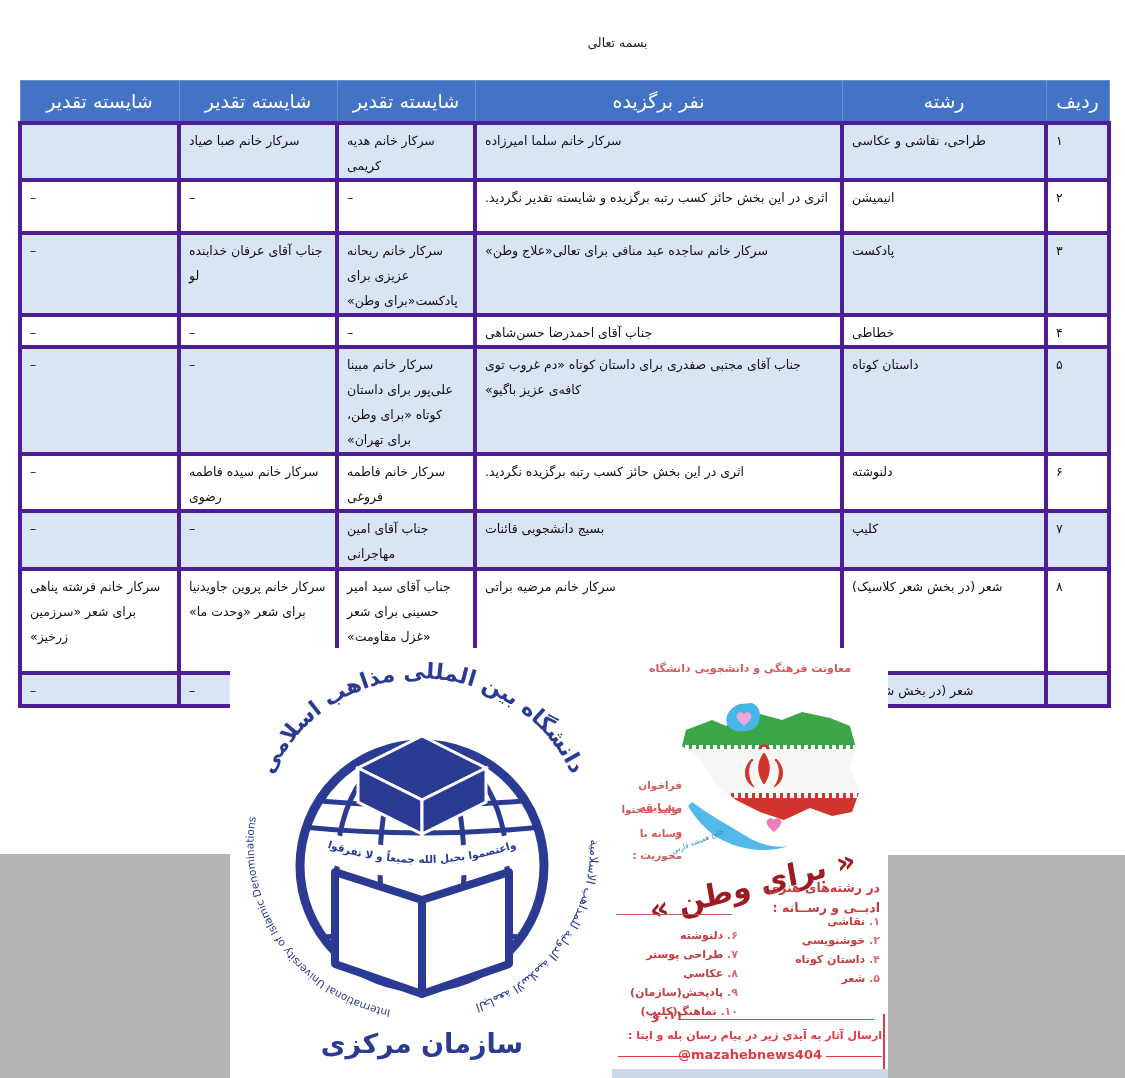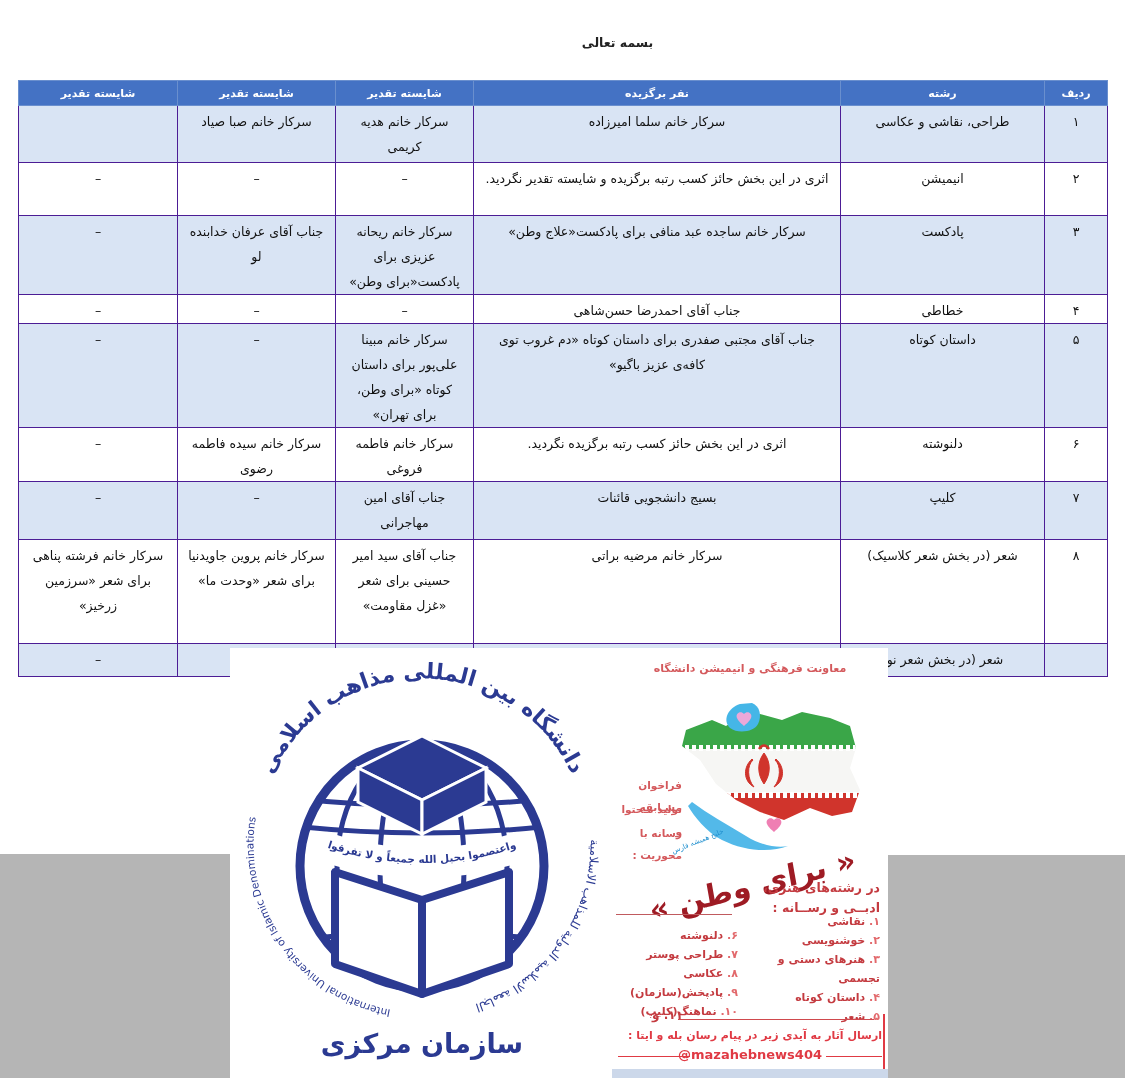--- a/index.html
+++ b/index.html
@@ -2,28 +2,28 @@
 <html lang="fa"><head>
 <meta charset="utf-8">
 <style>
   html,body{margin:0;padding:0;}
   body{width:1125px;height:1078px;background:#ffffff;position:relative;overflow:hidden;
        font-family:"DejaVu Sans",sans-serif;}
   .page{position:absolute;inset:0;}
 
   
   .bismillah{position:absolute;top:35px;left:0;right:0;text-align:center;padding-left:110px;
-             font-size:12.5px;font-weight:bold;color:#222;direction:rtl;}
+             font-size:12.5px;font-weight:normal;color:#222;direction:rtl;}
 
   
   table.results{position:absolute;left:18px;top:80px;width:1089px;border-collapse:collapse;
                 table-layout:fixed;direction:rtl;}
-  table.results th{background:#4472c4;color:#ffffff;font-size:11px;font-weight:bold;height:24px;
-                   border:1px solid #6a8fce;padding:0 4px;}
-  table.results td{border:1px solid #4c1d95;font-size:12.5px;color:#111;text-align:center;
+  table.results th{background:#4472c4;color:#ffffff;font-size:19px;font-weight:normal;height:24px;
+                   border:1px solid #6a8fce;padding:8px 4px;}
+  table.results td{border:4px solid #4c1d95;font-size:12.5px;color:#111;text-align:left;
                    vertical-align:top;padding:3px 8px 0 8px;line-height:25px;overflow:hidden;}
   tr.shaded td{background:#d9e4f4;}
   td.field-cell{font-weight:normal;font-size:14px;color:#000;}
   td.num-cell{font-size:13px;}
 
   
   .gray-rect{position:absolute;background:#b5b5b5;}
   .gray-left{left:0;top:854px;width:230px;height:224px;}
   .gray-right{left:879px;top:855px;width:246px;height:223px;}
 
@@ -90,21 +90,21 @@
           <td class="num-cell">۲</td>
           <td class="field-cell">انیمیشن</td>
           <td class="winner-cell">اثری در این بخش حائز کسب رتبه برگزیده و شایسته تقدیر نگردید.</td>
           <td class="val-cell">–</td>
           <td class="val-cell">–</td>
           <td class="val-cell">–</td>
         </tr>
         <tr class="shaded" style="height: 75px;">
           <td class="num-cell">۳</td>
           <td class="field-cell">پادکست</td>
-          <td class="winner-cell">سرکار خانم ساجده عبد منافی برای پادکست«علاج وطن»</td>
+          <td class="winner-cell">سرکار خانم ساجده عبد منافی برای تعالی«علاج وطن»</td>
           <td class="val-cell">سرکار خانم ریحانه عزیزی برای پادکست«برای وطن»</td>
           <td class="val-cell">جناب آقای عرفان خدابنده لو</td>
           <td class="val-cell">–</td>
         </tr>
         <tr style="height: 28px;">
           <td class="num-cell">۴</td>
           <td class="field-cell">خطاطی</td>
           <td class="winner-cell">جناب آقای احمدرضا حسن‌شاهی</td>
           <td class="val-cell">–</td>
           <td class="val-cell">–</td>
@@ -205,21 +205,21 @@
       </text>
       <text font-size="10.5" fill="#2b3a92">
         <textPath href="#arcLeft" startOffset="50%" text-anchor="middle">International University of Islamic Denominations</textPath>
       </text>
 
       <text x="190" y="405" text-anchor="middle" font-size="27" font-weight="bold" fill="#2b3a92">سازمان مرکزی</text>
     </svg>
   </div>
 
   <div class="poster">
-    <div class="abs p-head" style="top:12px">معاونت فرهنگی و انیمیشن دانشگاه</div>
+    <div class="abs p-head" style="top:12px">معاونت فرهنگی و دانشجویی دانشگاه</div>
 
     <svg class="abs" style="left:52px;top:48px" width="216" height="160" viewBox="0 0 216 160">
       <defs>
         <clipPath id="iranClip">
           <path d="M 22,34 L 48,24 L 62,30 L 74,22 L 96,18 L 118,24 L 138,16 L 166,22 L 186,30
                    L 192,52 L 186,72 L 196,94 L 188,116 L 168,120 L 146,112 L 120,124 L 96,116
                    L 72,104 L 52,88 L 36,64 L 18,50 Z"></path>
         </clipPath>
       </defs>
       <g clip-path="url(#iranClip)">
@@ -253,21 +253,20 @@
 
     <div class="abs p-slogan">« برای وطن »</div>
 
     <div class="abs p-intro" style="top:230px">در رشته‌های هنری،</div>
     <div class="abs p-intro" style="top:250px">ادبــی و رســانه :</div>
     <div class="abs p-rule" style="left:4px;top:266px;width:116px"></div>
 
     <div class="abs p-list" id="list-right" style="left:140px;top:264px;width:128px">
         <div><span class="num">۱.</span> <span>نقاشی</span></div>
         <div><span class="num">۲.</span> <span>خوشنویسی</span></div>
-        <div><span class="num">۳.</span> <span>هنرهای دستی و تجسمی</span></div>
         <div><span class="num">۴.</span> <span>داستان کوتاه</span></div>
         <div><span class="num">۵.</span> <span>شعر</span></div>
       </div>
     <div class="abs p-list" id="list-left" style="left:0px;top:278px;width:126px">
         <div><span class="num">۶.</span> <span>دلنوشته</span></div>
         <div><span class="num">۷.</span> <span>طراحی پوستر</span></div>
         <div><span class="num">۸.</span> <span>عکاسی</span></div>
         <div><span class="num">۹.</span> <span>پادپخش(سازمان)</span></div>
         <div><span class="num">۱۰.</span> <span>نماهنگ(کلیپ)</span></div>
       </div>

